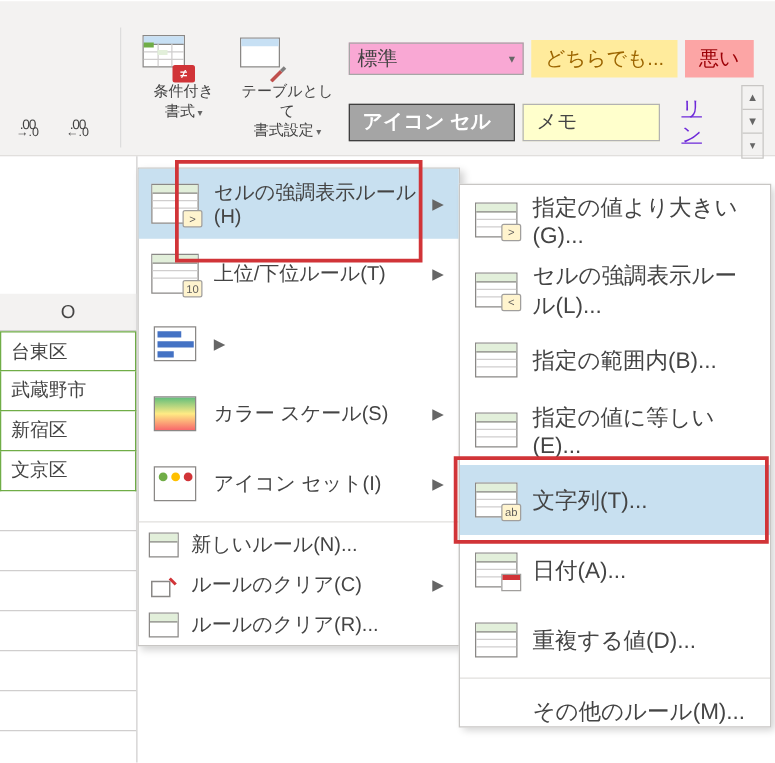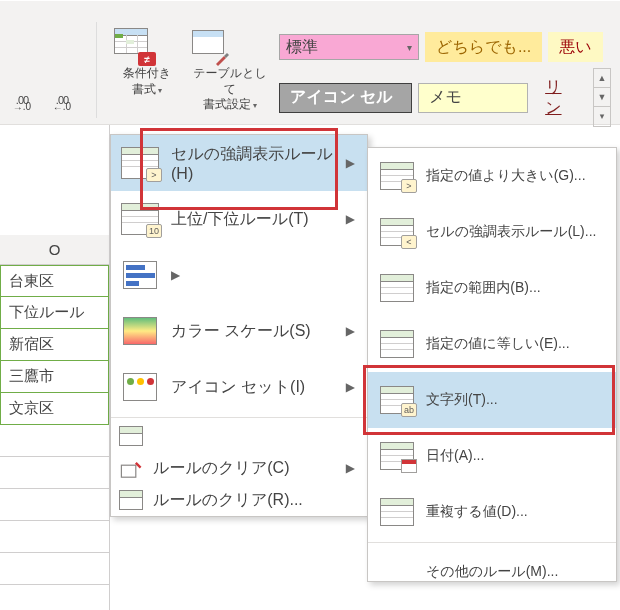--- a/index.html
+++ b/index.html
@@ -39,24 +39,24 @@
   .tf-icon .tbl { position: absolute; top: 4px; left: 4px; width: 32px; height: 24px; border: 1px solid #8a8886; background: #fff; }
   .tf-icon .tbl::before { content: ""; position: absolute; top: 0; left: 0; right: 0; height: 6px; background: #c7e0f4; }
   .tf-icon .brush { position: absolute; right: 2px; bottom: 0; width: 16px; height: 16px; }
 
   
   .style-gallery { position: absolute; left: 279px; top: 32px; width: 332px; }
   .style-row { display: flex; gap: 6px; margin-bottom: 6px; align-items: center; }
   .style-dd { width: 140px; height: 26px; border: 1px solid #a6a6a6; background: #f9a8d4; display: flex; align-items: center; padding: 0 6px; font-size: 16px; justify-content: space-between; }
   .style-chip { height: 30px; padding: 4px 10px; border: 1px solid transparent; font-size: 16px; display: flex; align-items: center; min-width: 110px; }
   .chip-yellow { background: #ffeb9c; color: #9c6500; }
-  .chip-red { background: #fef9c3; color: #9c0006; }
+  .chip-red { background: #fca5a5; color: #9c0006; }
   .chip-check { background: #a5a5a5; color: #fff; font-weight: bold; border: 1px double #3f3f3f; }
   .chip-memo { background: #ffffcc; border: 1px solid #b2b2b2; }
-  .chip-link { color: #7f1d1d; text-decoration: underline; }
+  .chip-link { color: #6d28d9; text-decoration: underline; }
   .gallery-arrows { display: flex; flex-direction: column; border: 1px solid #c8c6c4; }
   .gallery-arrows div { width: 16px; height: 19px; font-size: 9px; text-align: center; line-height: 19px; color: #666; border-bottom: 1px solid #c8c6c4; }
   .gallery-arrows div:last-child { border-bottom: none; }
 
   
   .sheet { position: absolute; top: 125px; left: 0; width: 110px; bottom: 0; border-right: 1px solid #d0cece; }
   .cell, .hdr { height: 32px; border-bottom: 1px solid #d0cece; display: flex; align-items: center; padding: 0 8px; font-size: 15px; }
   .hdr { justify-content: center; background: #f3f2f1; color: #444; height: 30px; }
   .cell.filled { border: 1px solid #70ad47; border-top: none; }
   .cell.filled.first { border-top: 1px solid #70ad47; }
@@ -73,21 +73,21 @@
   .menu1 .lbl { flex: 1; font-size: 16px; }
   .menu1 .arr { font-size: 12px; color: #666; padding-right: 4px; }
 
   
   .menu2 { position: absolute; left: 367px; top: 147px; width: 250px; background: #fff; border: 1px solid #c8c6c4; box-shadow: 3px 3px 6px rgba(0,0,0,0.18); }
   .menu2 .item { display: flex; align-items: center; height: 56px; padding: 0 10px; }
   .menu2 .item.short { height: 36px; align-items: flex-end; }
   .menu2 .item.active { background: #c8e0f0; }
   .menu2 .sep { height: 1px; background: #e1dfdd; margin: 2px 0; }
   .menu2 .micon { width: 38px; height: 32px; margin-right: 10px; position: relative; flex-shrink: 0; }
-  .menu2 .lbl { flex: 1; font-size: 14px; }
+  .menu2 .lbl { flex: 1; font-size: 18px; }
 
   
   .mi-table { position: absolute; inset: 2px; border: 1px solid #8a8886; background: #fff; }
   .mi-table::before { content: ""; position: absolute; top: 0; left: 0; right: 0; height: 6px; background: #e2efda; border-bottom: 1px solid #8a8886; }
   .mi-table .ln { position: absolute; left: 0; right: 0; height: 1px; background: #d0cece; }
   .mi-table .ln.a { top: 12px; } .mi-table .ln.b { top: 18px; }
   .mi-table .ov { position: absolute; right: -4px; bottom: -4px; width: 16px; height: 14px; background: #fff4ce; border: 1px solid #a19f9d; border-radius: 2px; font-size: 9px; text-align: center; line-height: 12px; color: #605e5c; }
 
   
   .callout { position: absolute; border: 3px solid #d13438; pointer-events: none; z-index: 50; }
@@ -156,23 +156,22 @@
         <div>▾</div>
       </div>
     </div>
   </div>
 </div>
 
 <div class="sheet">
   <div style="height:110px;"></div>
   <div class="hdr">O</div>
   <div class="cell filled first">台東区</div>
-  <div class="cell filled">下位ルール</div>
+  <div class="cell filled">武蔵野市</div>
   <div class="cell filled">新宿区</div>
-  <div class="cell filled">三鷹市</div>
   <div class="cell filled last">文京区</div>
   <div class="cell"></div>
   <div class="cell"></div>
   <div class="cell"></div>
   <div class="cell"></div>
   <div class="cell"></div>
   <div class="cell"></div>
 </div>
 
 <div class="menu1">
@@ -224,20 +223,21 @@
       </div>
     </div>
     <span class="lbl">アイコン セット(I)</span>
     <span class="arr">▶</span>
   </div>
   <div class="sep"></div>
   <div class="item short">
     <div class="micon small">
         <div class="mi-table" style="inset:0;"></div>
       </div>
+    <span class="lbl">新しいルール(N)...</span>
   </div>
   <div class="item short">
     <div class="micon small">
       <svg viewBox="0 0 20 20" style="position:absolute;inset:0;">
           <rect x="2" y="6" width="12" height="10" fill="#fff" stroke="#8a8886"></rect>
           <path d="M14 4 L18 8" stroke="#d13438" stroke-width="2"></path>
         </svg>
     </div>
     <span class="lbl">ルールのクリア(C)</span>
     <span class="arr">▶</span>

